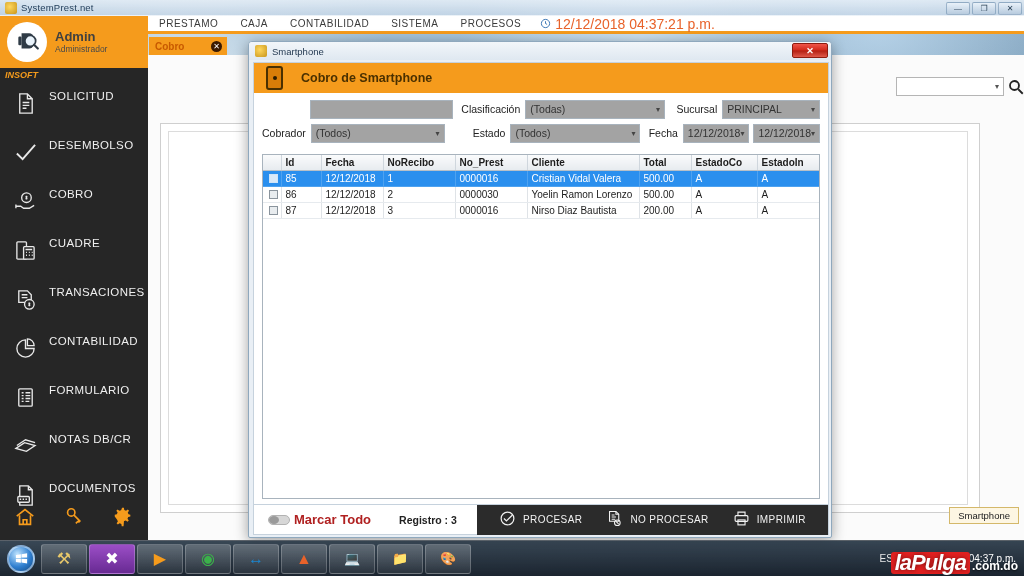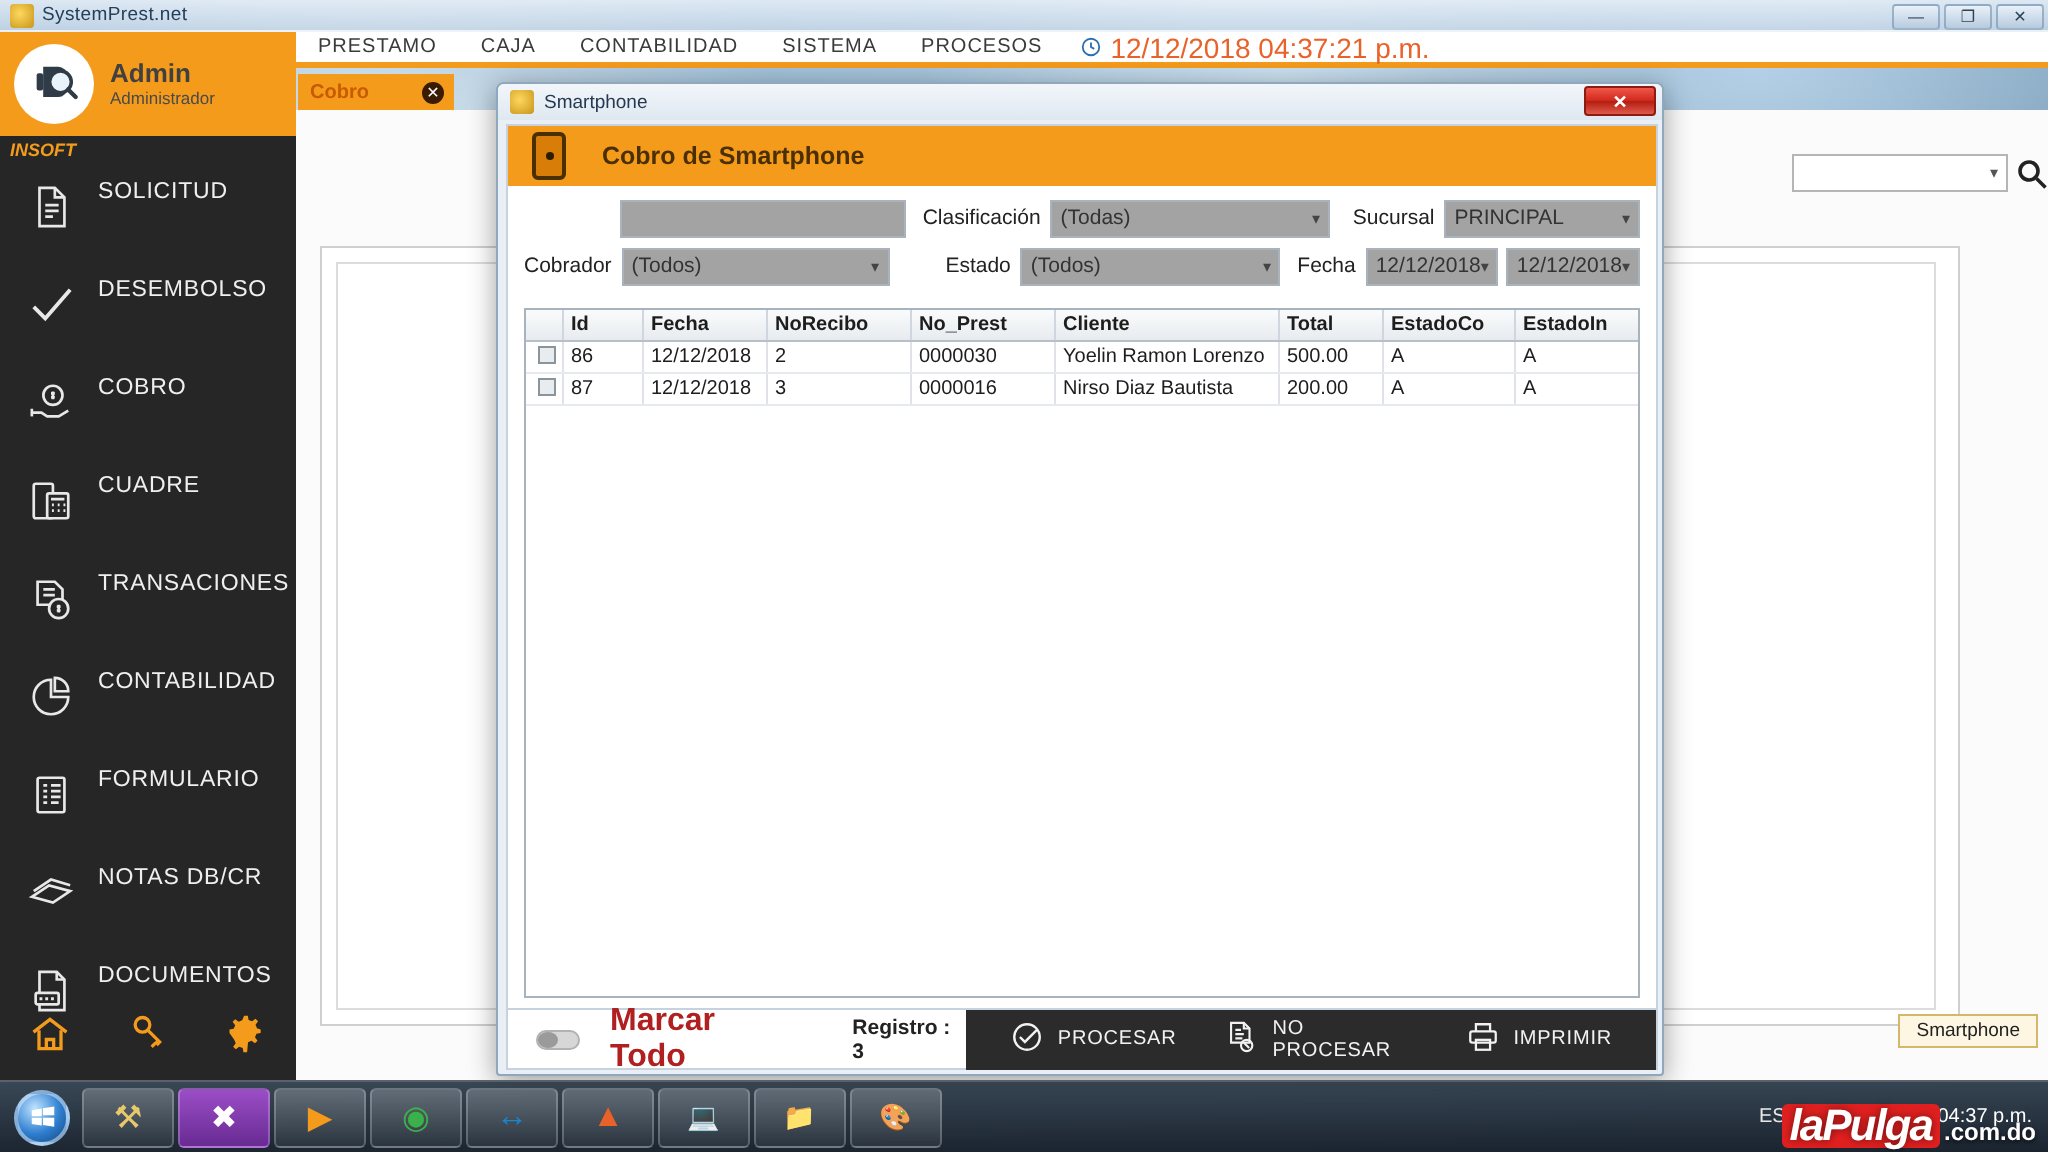--- a/index.html
+++ b/index.html
@@ -300,21 +300,21 @@
   }
   #toggle-marcar {
     width: 22px; height: 10px; border-radius: 5px;
     background: #d7d7d7; border: 1px solid #b2b2b2;
     margin-left: 14px; position: relative; flex: 0 0 auto; cursor: pointer;
   }
   #toggle-marcar:after {
     content: ""; position: absolute; left: 0px; top: 0px;
     width: 10px; height: 8px; border-radius: 50%; background: #9a9a9a;
   }
-  #lbl-marcar { font-size: 16px; font-weight: bold; color: #b02020; margin-left: 15px; }
+  #lbl-marcar { font-size: 13px; font-weight: bold; color: #b02020; margin-left: 4px; }
   #lbl-registro { font-size: 10.5px; font-weight: bold; color: #222; margin-left: 28px; }
   #action-bar {
     margin-left: auto;
     height: 30px; background: #2b2b2b;
     display: flex; align-items: center; padding: 0 10px; gap: 0px;
   }
   .act {
     display: flex; align-items: center; gap: 7px;
     padding: 0 12px; cursor: pointer;
   }
@@ -664,20 +664,31 @@
               <th>Fecha</th>
               <th>NoRecibo</th>
               <th>No_Prest</th>
               <th>Cliente</th>
               <th>Total</th>
               <th>EstadoCo</th>
               <th>EstadoIn</th>
             </tr>
           </thead>
           <tbody>
+            <tr class="sel">
+              <td class="cbx"><span class="cellbox"></span></td>
+              <td>85</td>
+              <td>12/12/2018</td>
+              <td>1</td>
+              <td>0000016</td>
+              <td>Cristian Vidal Valera</td>
+              <td>500.00</td>
+              <td>A</td>
+              <td>A</td>
+            </tr>
             <tr>
               <td class="cbx"><span class="cellbox"></span></td>
               <td>86</td>
               <td>12/12/2018</td>
               <td>2</td>
               <td>0000030</td>
               <td>Yoelin Ramon Lorenzo</td>
               <td>500.00</td>
               <td>A</td>
               <td>A</td>

